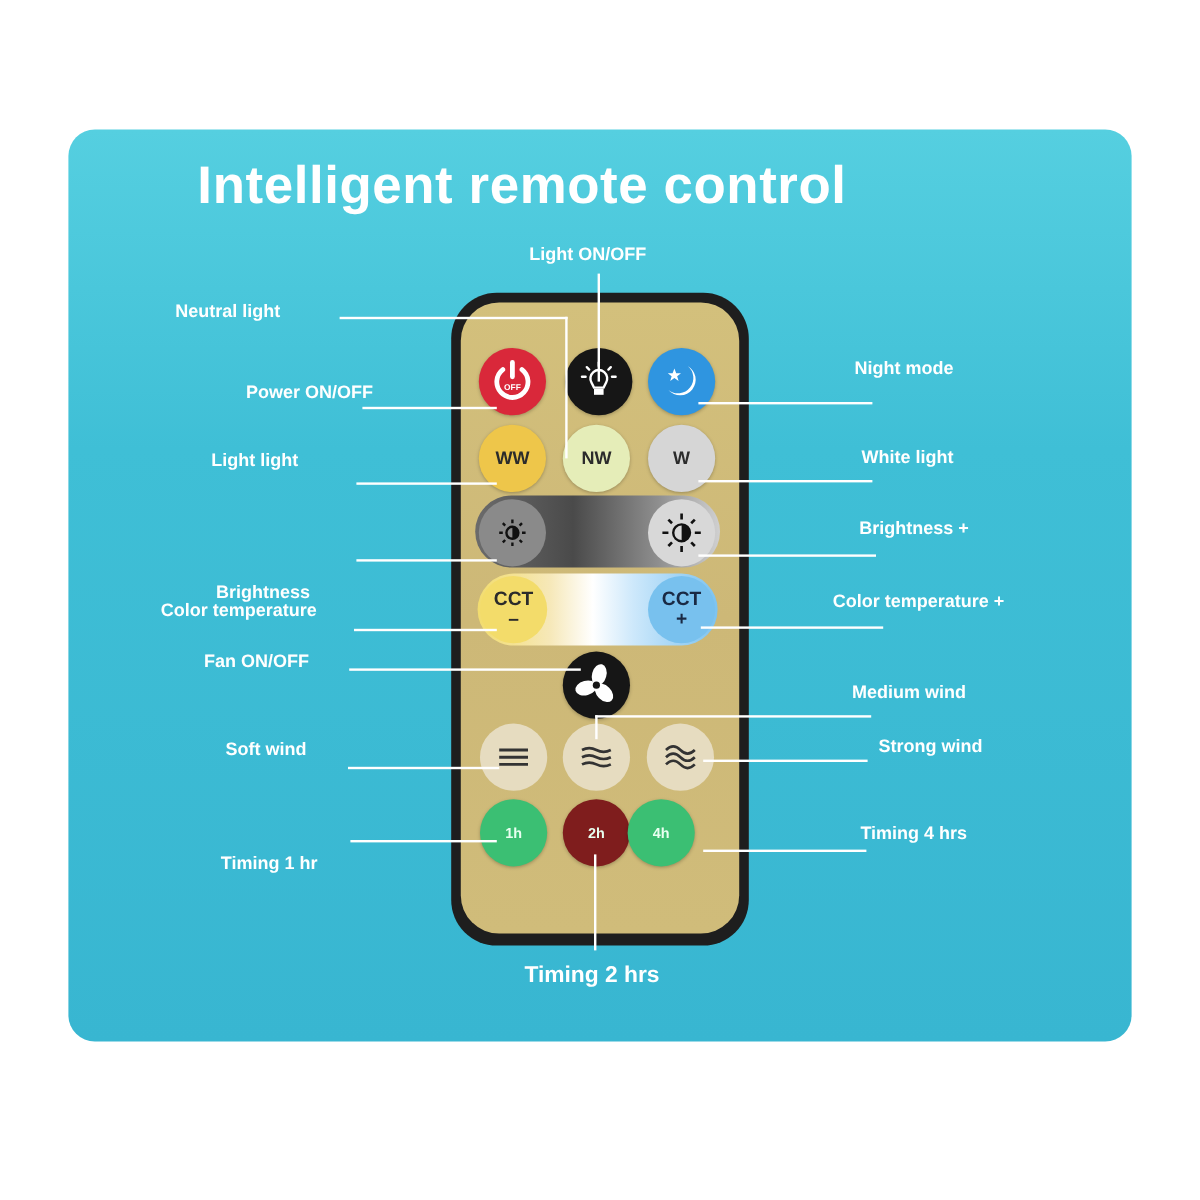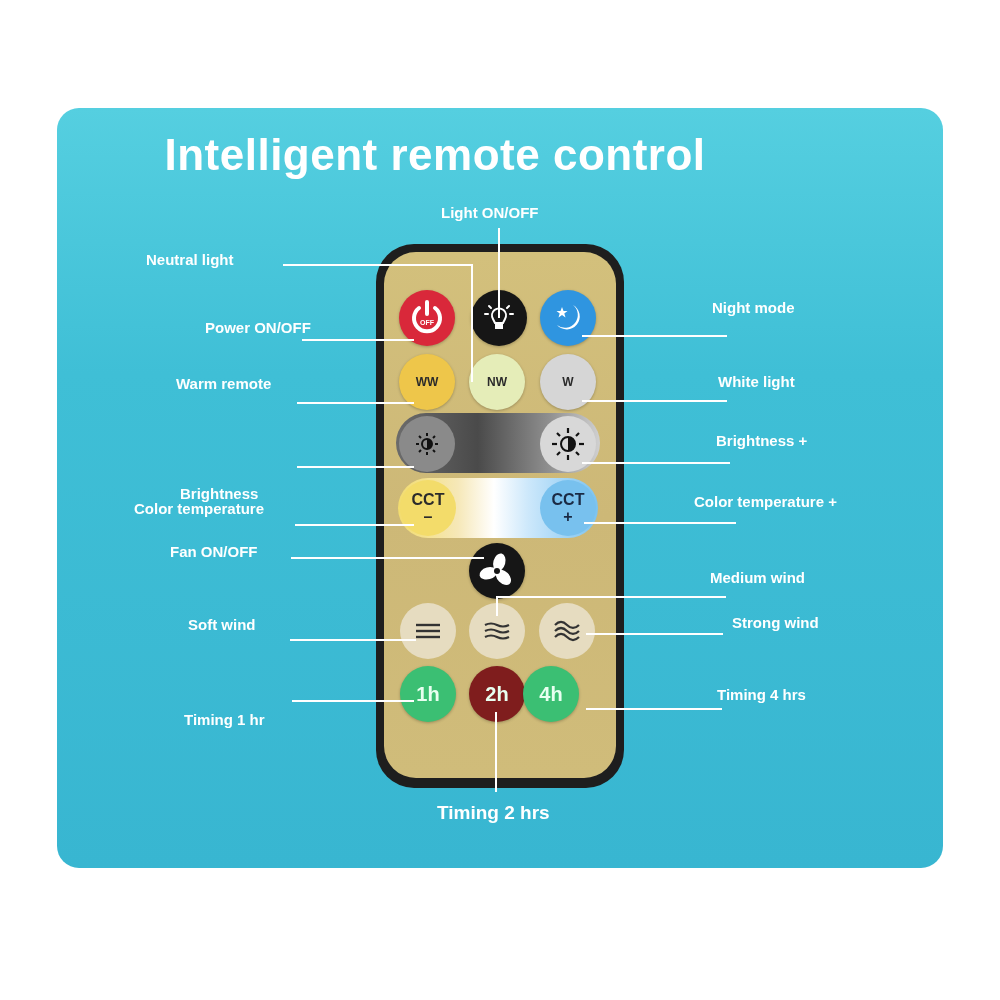--- a/index.html
+++ b/index.html
@@ -8,22 +8,22 @@
     background:linear-gradient(180deg,#55cfe0 0%,#3fbfd6 35%,#38b6d1 100%);}
   .title{position:absolute;left:0;top:130px;width:870px;text-align:center;color:#fff;font-weight:bold;font-size:44px;letter-spacing:0.5px;}
   .label{position:absolute;color:#fff;font-weight:bold;font-size:15px;white-space:nowrap;}
   .line{position:absolute;background:#fff;height:2px;}
   .vline{position:absolute;background:#fff;width:2px;}
   .remote{position:absolute;left:376px;top:244px;width:248px;height:544px;border-radius:38px;background:#1e1e1e;}
   .remote-face{position:absolute;left:384px;top:252px;width:232px;height:526px;border-radius:32px;
     background:linear-gradient(180deg,#d3c07c 0%,#cdb877 50%,#d0bc7a 100%);}
   .btn{position:absolute;width:56px;height:56px;border-radius:50%;display:flex;align-items:center;justify-content:center;font-weight:bold;box-shadow:0 1px 3px rgba(0,0,0,0.25);}
   .bar{position:absolute;height:60px;border-radius:30px;}
-  .txt-dark{color:#2b2b2b;font-size:12px;}
-  .txt-white{color:#e8fff0;font-size:20px;}
+  .txt-dark{color:#2b2b2b;font-size:15px;}
+  .txt-white{color:#e8fff0;font-size:12px;}
 </style>
 </head>
 <body>
 
 <div class="panel"></div>
 <div class="title">Intelligent remote control</div>
 
 <div class="remote"></div>
 <div class="remote-face"></div>
 
@@ -148,21 +148,21 @@
 <div class="label" style="left:441px;top:204px;">Light ON/OFF</div>
 <div class="vline" style="left:498px;top:228px;height:90px;"></div>
 
 <div class="label" style="left:146px;top:251px;">Neutral light</div>
 <div class="line" style="left:283px;top:264px;width:190px;"></div>
 <div class="vline" style="left:471px;top:264px;height:118px;"></div>
 
 <div class="label" style="left:157px;top:319px;margin-left:48px;">Power ON/OFF</div>
 <div class="line" style="left:302px;top:339px;width:112px;"></div>
 
-<div class="label" style="left:176px;top:375px;">Warm remote</div>
+<div class="label" style="left:176px;top:375px;">Light light</div>
 <div class="line" style="left:297px;top:402px;width:117px;"></div>
 
 <div class="label" style="left:180px;top:445px;margin-top:40px;">Brightness</div>
 <div class="line" style="left:297px;top:466px;width:117px;"></div>
 
 <div class="label" style="left:134px;top:500px;">Color temperature</div>
 <div class="line" style="left:295px;top:524px;width:119px;"></div>
 
 <div class="label" style="left:170px;top:543px;">Fan ON/OFF</div>
 <div class="line" style="left:291px;top:557px;width:193px;"></div>

